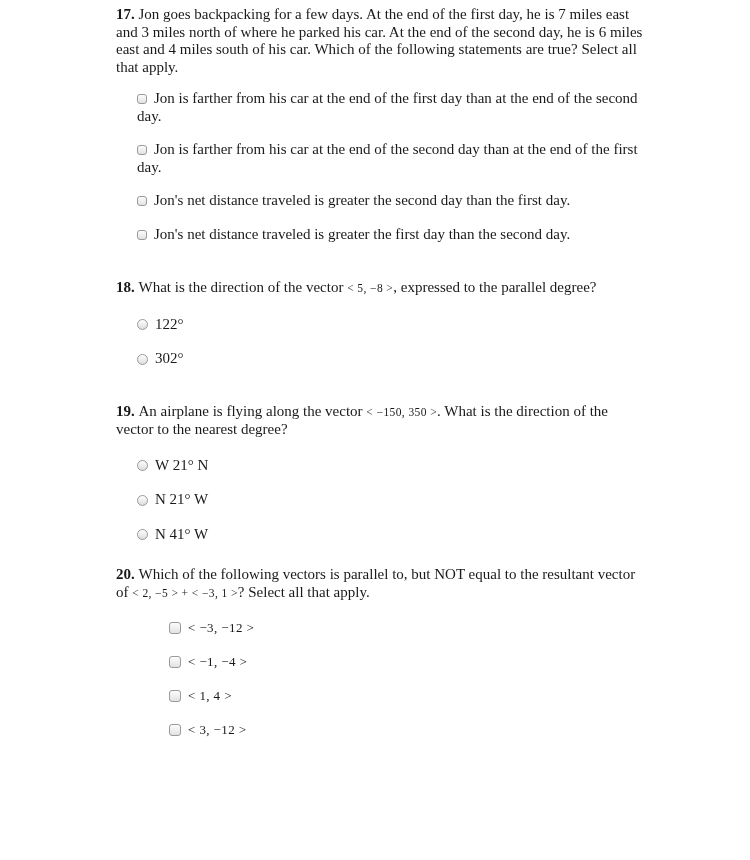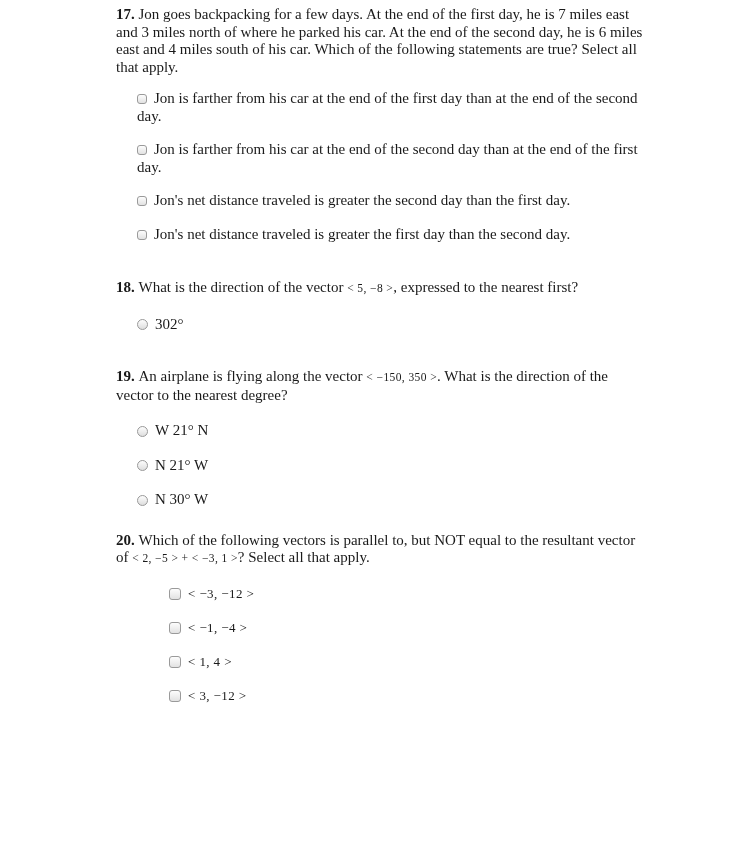--- a/index.html
+++ b/index.html
@@ -98,31 +98,32 @@
       <section class="question">
         <p class="q-prompt"><span class="q-num">17. </span> <span class="q-text">Jon goes backpacking for a few days. At the end of the first day, he is 7 miles east and 3 miles north of where he parked his car. At the end of the second day, he is 6 miles east and 4 miles south of his car. Which of the following statements are true? Select all that apply.</span></p>
         <div class="options">
           <div class="option"><span class="ctrl checkbox"></span><span class="option-label">Jon is farther from his car at the end of the first day than at the end of the second day.</span></div>
           <div class="option"><span class="ctrl checkbox"></span><span class="option-label">Jon is farther from his car at the end of the second day than at the end of the first day.</span></div>
           <div class="option"><span class="ctrl checkbox"></span><span class="option-label">Jon's net distance traveled is greater the second day than the first day.</span></div>
           <div class="option"><span class="ctrl checkbox"></span><span class="option-label">Jon's net distance traveled is greater the first day than the second day.</span></div>
         </div>
       </section>
       <section class="question">
-        <p class="q-prompt"><span class="q-num">18. </span> <span class="q-text">What is the direction of the vector </span><span class="math">&lt; 5, −8 &gt;</span><span class="q-text">, expressed to the nearest first?</span></p>
+        <p class="q-prompt"><span class="q-num">18. </span> <span class="q-text">What is the direction of the vector </span><span class="math">&lt; 5, −8 &gt;</span><span class="q-text">, expressed to the parallel degree?</span></p>
         <div class="options">
+          <div class="option"><span class="ctrl radio"></span><span class="option-label">122°</span></div>
           <div class="option"><span class="ctrl radio"></span><span class="option-label">302°</span></div>
         </div>
       </section>
       <section class="question">
         <p class="q-prompt"><span class="q-num">19. </span> <span class="q-text">An airplane is flying along the vector </span><span class="math">&lt; −150, 350 &gt;</span><span class="q-text">. What is the direction of the vector to the nearest degree?</span></p>
         <div class="options">
           <div class="option"><span class="ctrl radio"></span><span class="option-label">W 21° N</span></div>
           <div class="option"><span class="ctrl radio"></span><span class="option-label">N 21° W</span></div>
-          <div class="option"><span class="ctrl radio"></span><span class="option-label">N 30° W</span></div>
+          <div class="option"><span class="ctrl radio"></span><span class="option-label">N 41° W</span></div>
         </div>
       </section>
       <section class="question">
         <p class="q-prompt"><span class="q-num">20. </span> <span class="q-text">Which of the following vectors is parallel to, but NOT equal to the resultant vector of </span><span class="math">&lt; 2, −5 &gt; + &lt; −3, 1 &gt;</span><span class="q-text">? Select all that apply.</span></p>
         <div class="options">
           <div class="option"><span class="ctrl checkbox"></span><span class="option-label math-label">&lt; −3, −12 &gt;</span></div>
           <div class="option"><span class="ctrl checkbox"></span><span class="option-label math-label">&lt; −1, −4 &gt;</span></div>
           <div class="option"><span class="ctrl checkbox"></span><span class="option-label math-label">&lt; 1, 4 &gt;</span></div>
           <div class="option"><span class="ctrl checkbox"></span><span class="option-label math-label">&lt; 3, −12 &gt;</span></div>
         </div>

